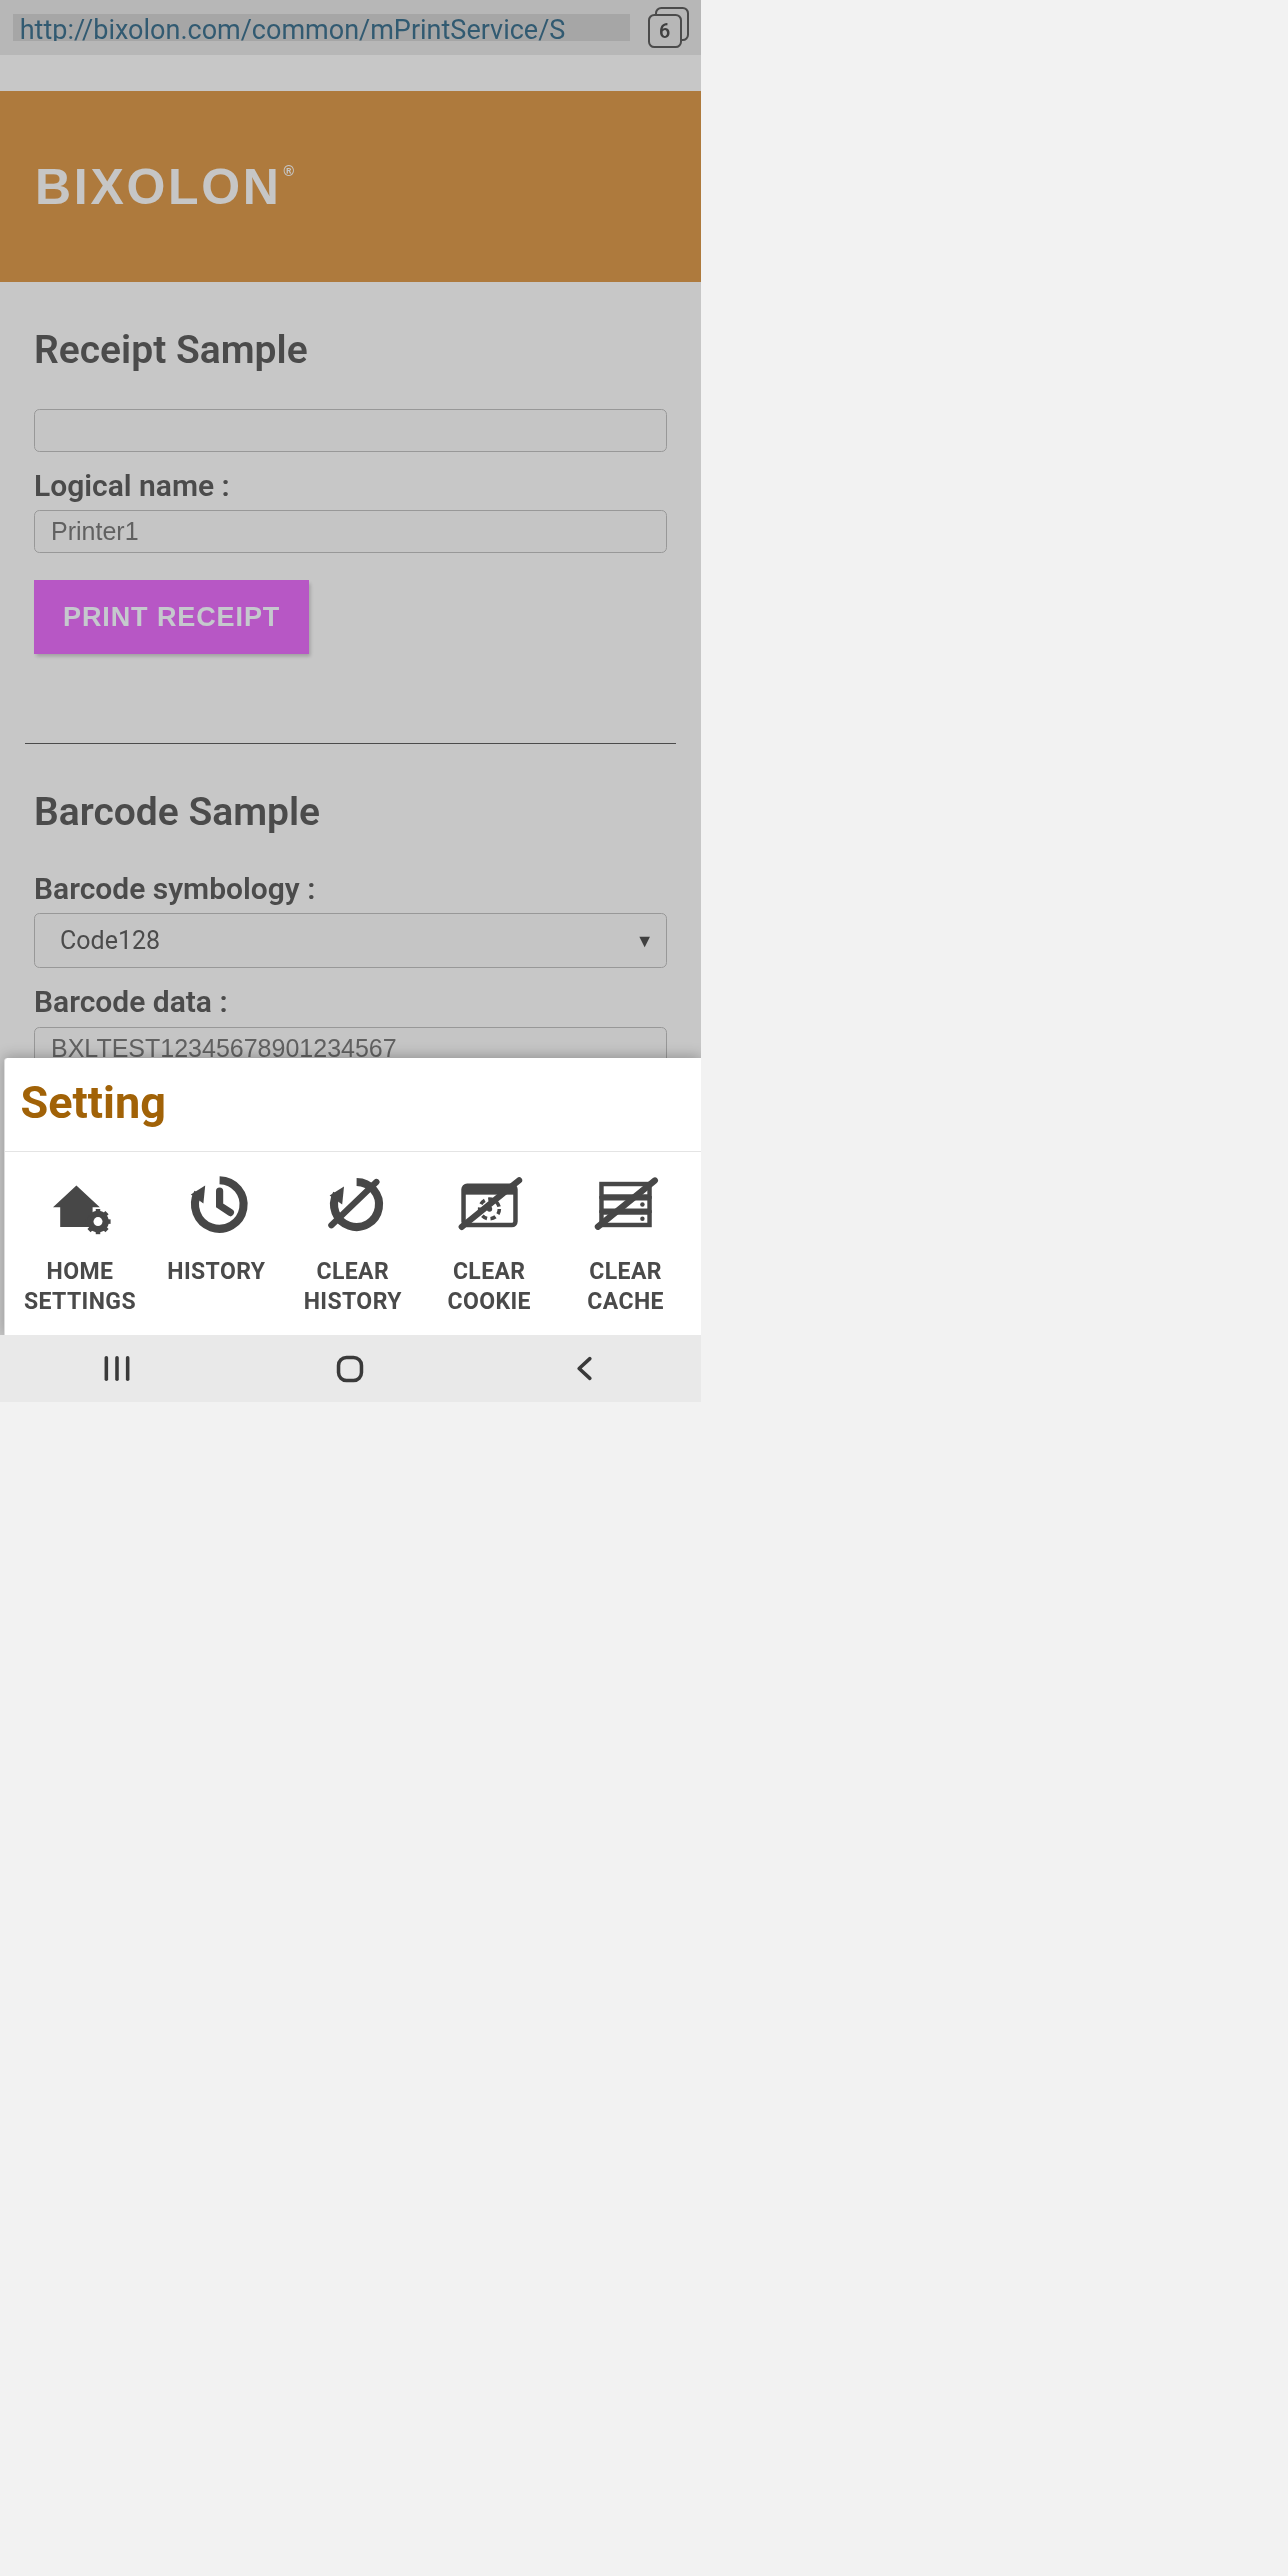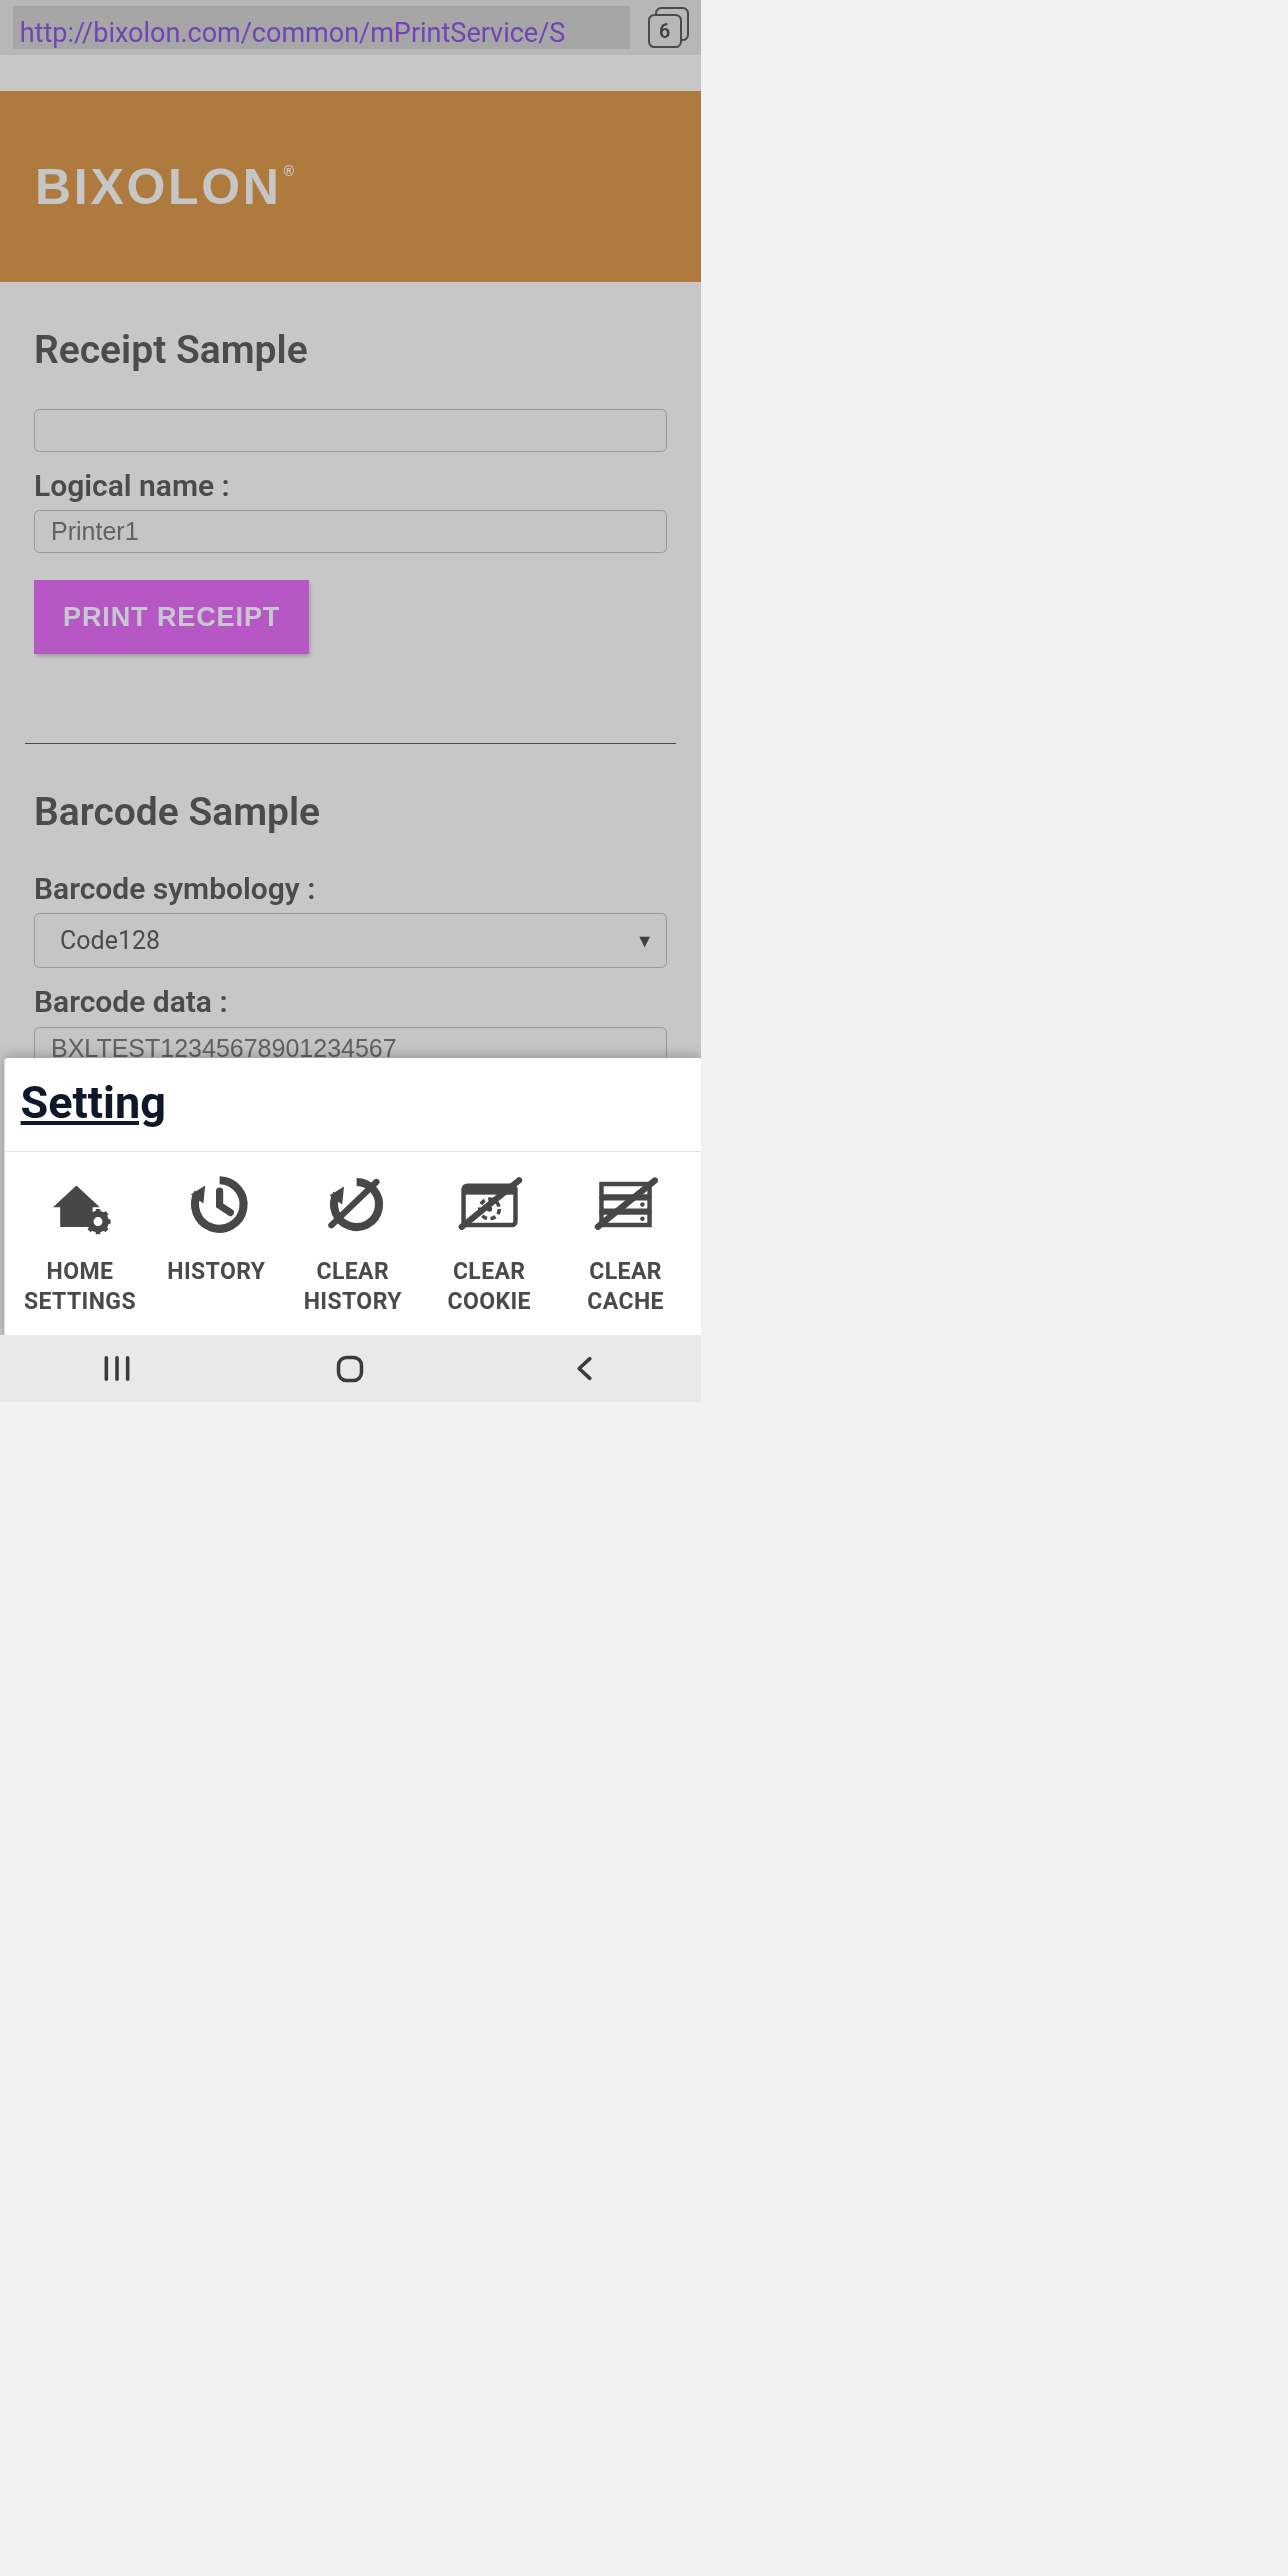--- a/index.html
+++ b/index.html
@@ -27,26 +27,26 @@
       height: 55px;
       background: #d9d9d9;
       display: flex;
       align-items: center;
       padding: 4.5px 12.5px 4.5px 12.5px;
       gap: 18px;
     }
     .url-box {
       flex: 1;
       background: #bfbfbf;
-      height: 43px;
-      display: flex;
-      align-items: flex-end;
+      height: 27px;
+      display: flex;
+      align-items: flex-start;
       padding: 0 7.2px;
       font-size: 27px;
-      color: #6d28d9;
+      color: #0c4a6e;
       white-space: nowrap;
       overflow: hidden;
     }
     .tab-count {
       width: 41px;
       height: 41px;
       position: relative;
       display: flex;
       align-items: center;
       justify-content: center;
@@ -167,24 +167,23 @@
       bottom: 67px;
       background: #ffffff;
       z-index: 10;
       box-shadow: 0 -1.8px 12.5px rgba(0,0,0,0.25);
       border-top-left-radius: 3.6px;
       border-left: 0.9px solid #ddd;
     }
     .sheet-title {
       font-size: 45px;
       font-weight: 700;
-      color: #0f172a;
+      color: #a16207;
       padding: 18px 16px 21.5px 16px;
       border-bottom: 0.9px solid #e4e4e4;
-      text-decoration: underline;
     }
     .sheet-row {
       display: flex;
       justify-content: space-around;
       padding: 19.7px 7.2px 18px 7.2px;
     }
     .sheet-item {
       flex: 1;
       display: flex;
       flex-direction: column;

